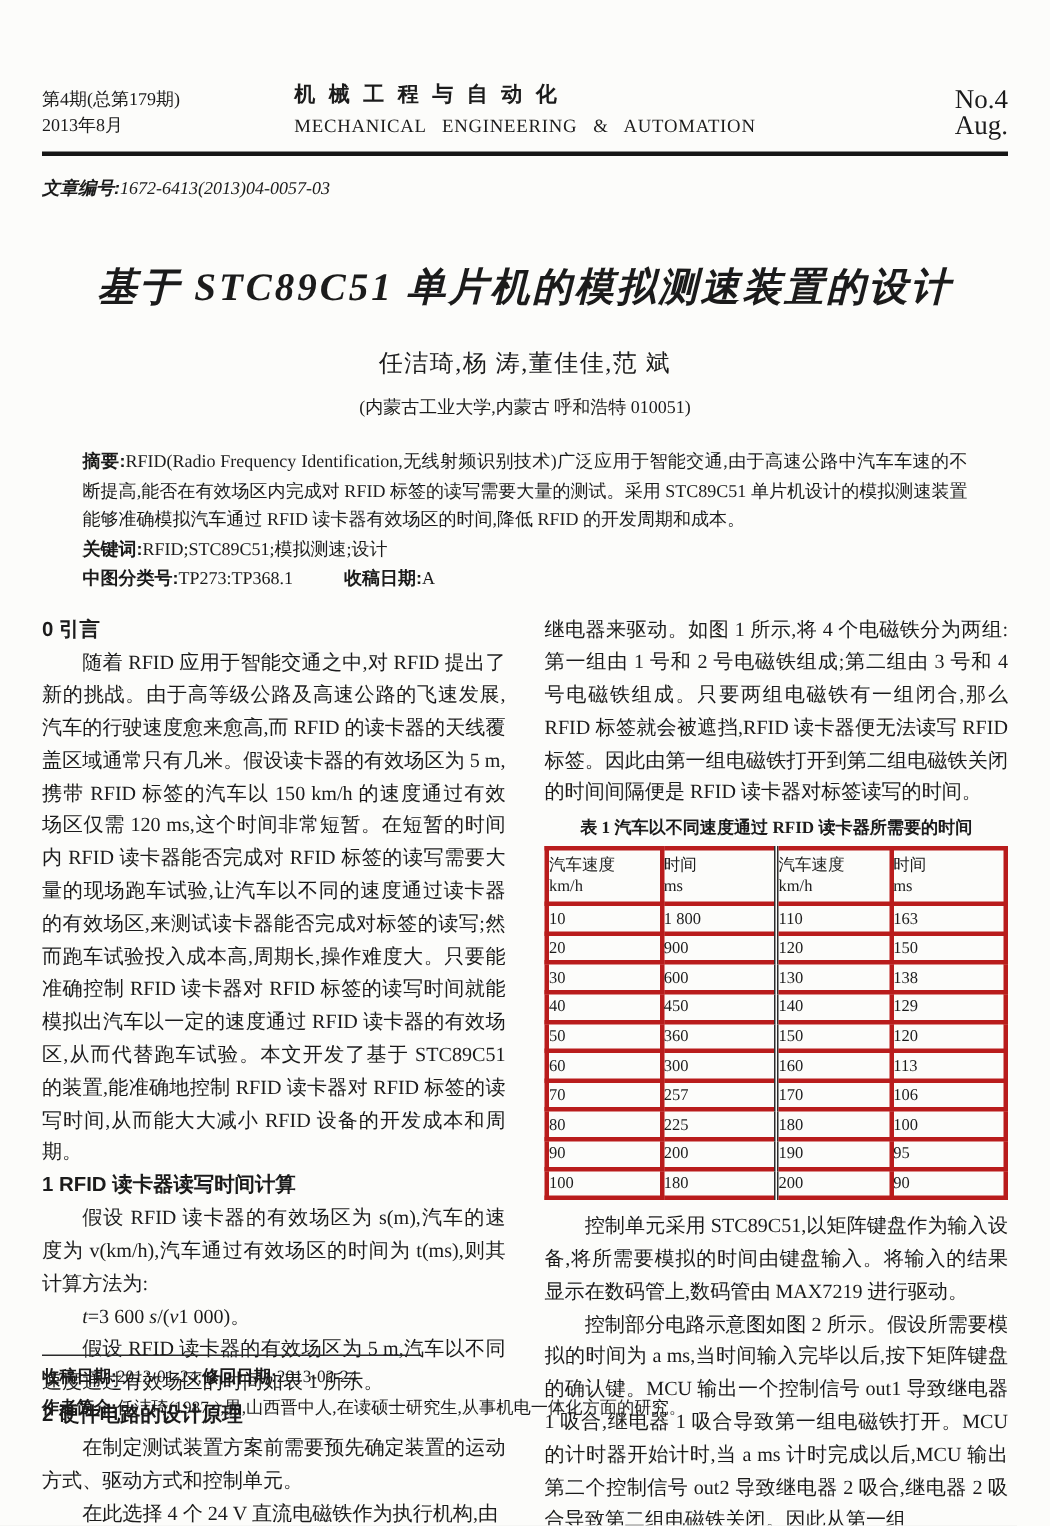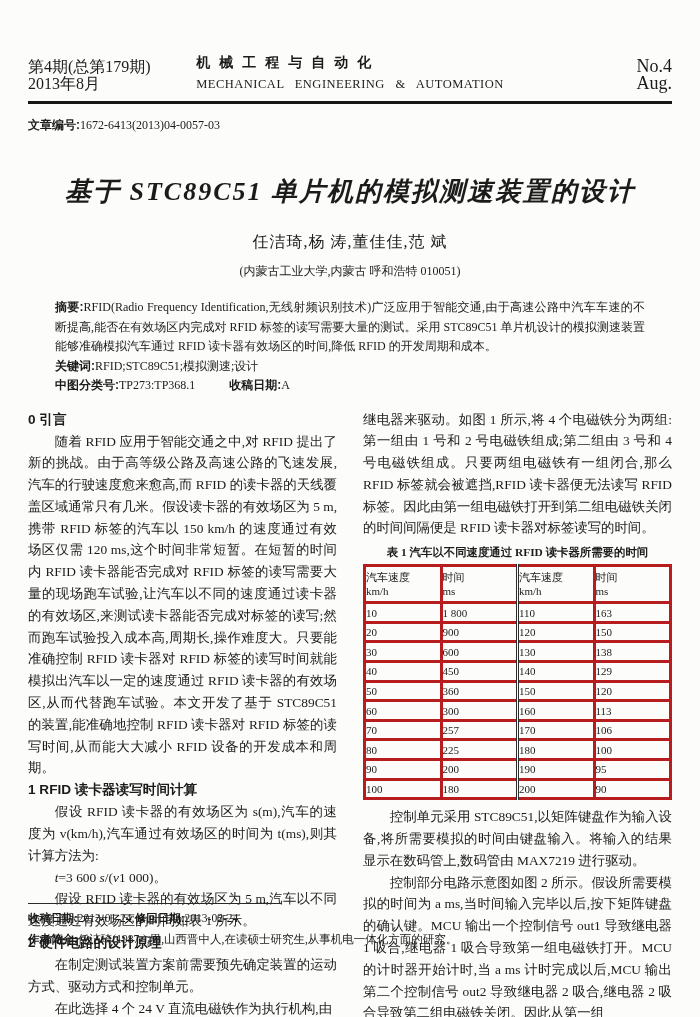--- a/index.html
+++ b/index.html
@@ -19,32 +19,32 @@
     overflow:hidden;
   }
   
   .jheader{
     display:grid;
     grid-template-columns:1fr auto 1fr;
     align-items:end;
     padding-bottom:9px;
     border-bottom:3px solid #161616;
   }
-  .jheader .left{font-size:16px;line-height:17px;}
+  .jheader .left{font-size:12px;line-height:17px;}
   .jheader .center{text-align:left;}
   .jheader .center .cn{
     font-size:14px;font-weight:bold;letter-spacing:9px;
     font-family:"Liberation Serif","DejaVu Serif",serif;
   }
   .jheader .center .en{
     font-size:12.5px;margin-top:5px;word-spacing:7px;letter-spacing:.5px;
   }
   .jheader .right{font-size:18px;line-height:17px;text-align:right;}
   
-  .article-id{margin-top:13px;font-size:12px;}
+  .article-id{margin-top:13px;font-size:12px;font-style:italic;}
   .blabel{
     font-family:"Liberation Sans","DejaVu Sans",sans-serif;
     font-weight:bold;
   }
   
   .title{
     margin-top:40px;
     text-align:center;
     font-size:26px;
     font-weight:bold;

